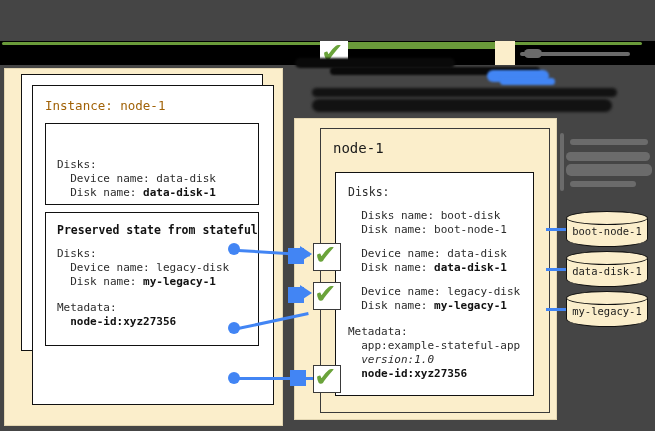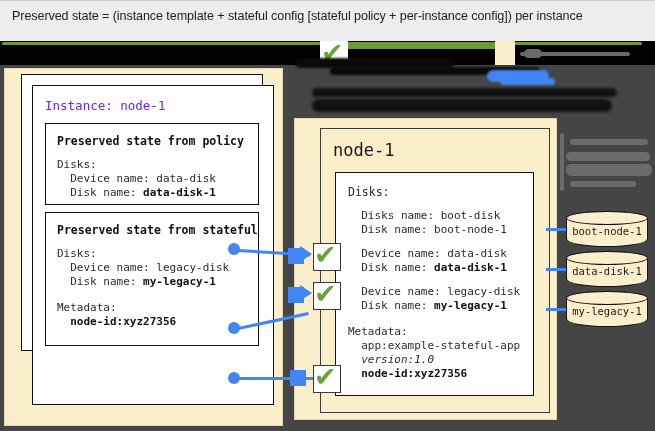--- a/index.html
+++ b/index.html
@@ -83,21 +83,21 @@
     position:absolute;left:21px;top:74px;width:240px;height:275px;
     background:#fff;border:1.4px solid #111;
   }
   .card-front{
     position:absolute;left:32px;top:85px;width:240px;height:318px;
     background:#fff;border:1.4px solid #111;
   }
   .card-front-title{
     position:absolute;left:12px;top:12px;
     font-family:"DejaVu Sans Mono","Liberation Mono",monospace;
-    font-size:12.5px;color:#6d28d9;
+    font-size:12.5px;color:#a16207;
   }
 
   .subcard{
     position:absolute;background:#fff;border:1.4px solid #111;
   }
   .subcard-head{
     font-family:"DejaVu Sans Mono","Liberation Mono",monospace;
     font-size:11.5px;font-weight:bold;color:#111;
     position:absolute;left:11px;top:10px;white-space:nowrap;
   }
@@ -113,21 +113,21 @@
     position:absolute;left:294px;top:118px;width:261px;height:300px;
     background:#fbeecb;border:1px solid #e3d6b2;
   }
   .panel-right-inner{
     position:absolute;left:320px;top:128px;width:228px;height:283px;
     background:#fbeecb;border:1.4px solid #3a3a3a;
   }
   .node-title{
     position:absolute;left:12px;top:11px;
     font-family:"DejaVu Sans Mono","Liberation Mono",monospace;
-    font-size:17px;color:#1a1a1a;text-align:center;
+    font-size:14px;color:#1a1a1a;text-align:center;
   }
   .disks-card{
     position:absolute;left:335px;top:172px;width:197px;height:222px;
     background:#fff;border:1.4px solid #111;
   }
 
   
   .checkbox{
     position:absolute;width:26px;height:26px;
     background:#fff;border:1.3px solid #3a3a3a;
@@ -162,23 +162,20 @@
     font-family:"DejaVu Sans Mono","Liberation Mono",monospace;
     font-size:10.5px;color:#1a1a1a;
   }
   .cyl-lead{position:absolute;height:3px;background:#4285f4;}
 </style>
 </head>
 <body>
 
 <div id="root">
 
-  <div class="caption-banner">
-    <div class="caption-text">Preserved state = (instance template + stateful config [stateful policy + per-instance config]) per instance</div>
-  </div>
 
   <div class="black-band"></div>
   <div class="band-green-rule"></div>
   <div class="band-green-rule2"></div>
   <div class="band-check">
     <span class="checkmark" style="left:1px;top:-1px;">✔</span>
   </div>
   <div class="band-cream"></div>
   <div class="band-grayline"></div>
   <div class="band-grayline2"></div>
@@ -206,21 +203,20 @@
     </div>
   </div>
 
   <div class="card-back"></div>
 
   <div class="card-front">
     <div class="card-front-title">Instance: node-1</div>
   </div>
 
   <div class="subcard" style="left:45px;top:123px;width:212px;height:80px;">
-    <div class="subcard-head">Preserved state from policy</div>
     <div class="mono-block" style="left:11px;top:34px;"><span>Disks:
   Device name: data-disk
   Disk name: </span><b>data-disk-1</b></div>
   </div>
 
   <div class="subcard" style="left:45px;top:212px;width:212px;height:132px;">
     <div class="subcard-head">Preserved state from stateful</div>
     <div class="mono-block" style="left:11px;top:34px;"><span>Disks:</span></div>
     <div class="mono-block" style="left:11px;top:48px;"><span>  Device name: legacy-disk</span></div>
     <div class="mono-block" style="left:11px;top:62px;"><span>  Disk name: </span><b>my-legacy-1</b></div>

